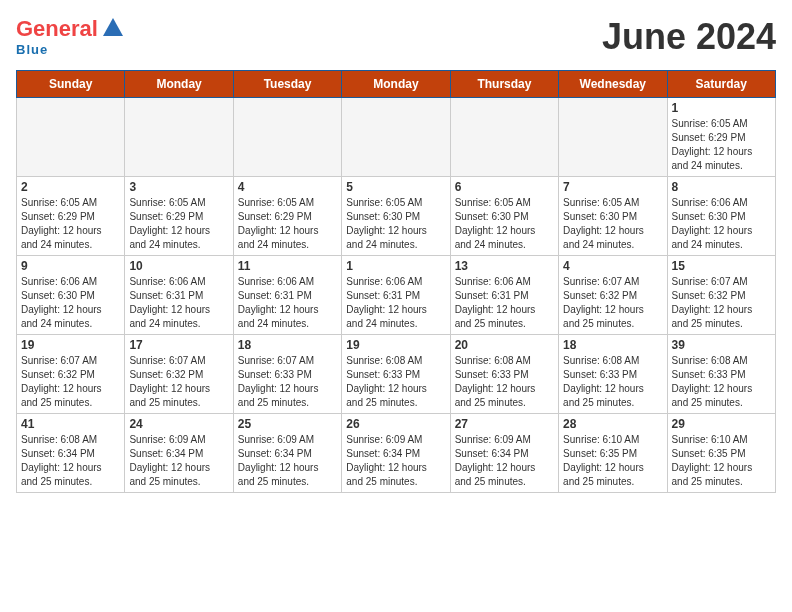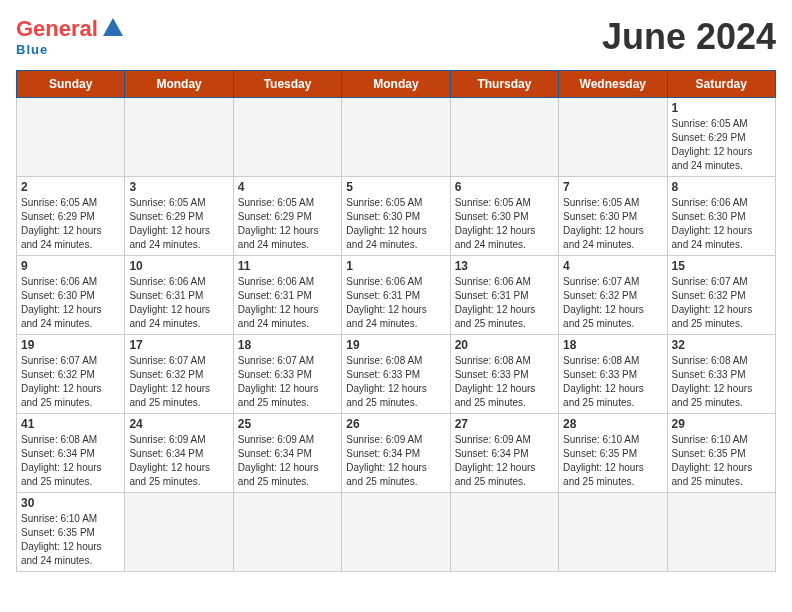--- a/index.html
+++ b/index.html
@@ -210,21 +210,21 @@
           </td>
           <td>
             <span class="day-number">20</span>
             <div class="day-info">Sunrise: 6:08 AM<br>Sunset: 6:33 PM<br>Daylight: 12 hours<br>and 25 minutes.</div>
           </td>
           <td>
             <span class="day-number">18</span>
             <div class="day-info">Sunrise: 6:08 AM<br>Sunset: 6:33 PM<br>Daylight: 12 hours<br>and 25 minutes.</div>
           </td>
           <td>
-            <span class="day-number">32</span>
+            <span class="day-number">39</span>
             <div class="day-info">Sunrise: 6:08 AM<br>Sunset: 6:33 PM<br>Daylight: 12 hours<br>and 25 minutes.</div>
           </td>
         </tr>
         <tr class="week-row">
           <td>
             <span class="day-number">41</span>
             <div class="day-info">Sunrise: 6:08 AM<br>Sunset: 6:34 PM<br>Daylight: 12 hours<br>and 25 minutes.</div>
           </td>
           <td>
             <span class="day-number">24</span>
@@ -243,28 +243,16 @@
             <div class="day-info">Sunrise: 6:09 AM<br>Sunset: 6:34 PM<br>Daylight: 12 hours<br>and 25 minutes.</div>
           </td>
           <td>
             <span class="day-number">28</span>
             <div class="day-info">Sunrise: 6:10 AM<br>Sunset: 6:35 PM<br>Daylight: 12 hours<br>and 25 minutes.</div>
           </td>
           <td>
             <span class="day-number">29</span>
             <div class="day-info">Sunrise: 6:10 AM<br>Sunset: 6:35 PM<br>Daylight: 12 hours<br>and 25 minutes.</div>
           </td>
-        </tr>
-        <tr class="week-row">
-          <td>
-            <span class="day-number">30</span>
-            <div class="day-info">Sunrise: 6:10 AM<br>Sunset: 6:35 PM<br>Daylight: 12 hours<br>and 24 minutes.</div>
-          </td>
-          <td class="empty"></td>
-          <td class="empty"></td>
-          <td class="empty"></td>
-          <td class="empty"></td>
-          <td class="empty"></td>
-          <td class="empty"></td>
         </tr>
       </tbody>
   </table>
 </div>
 
 </body></html>

